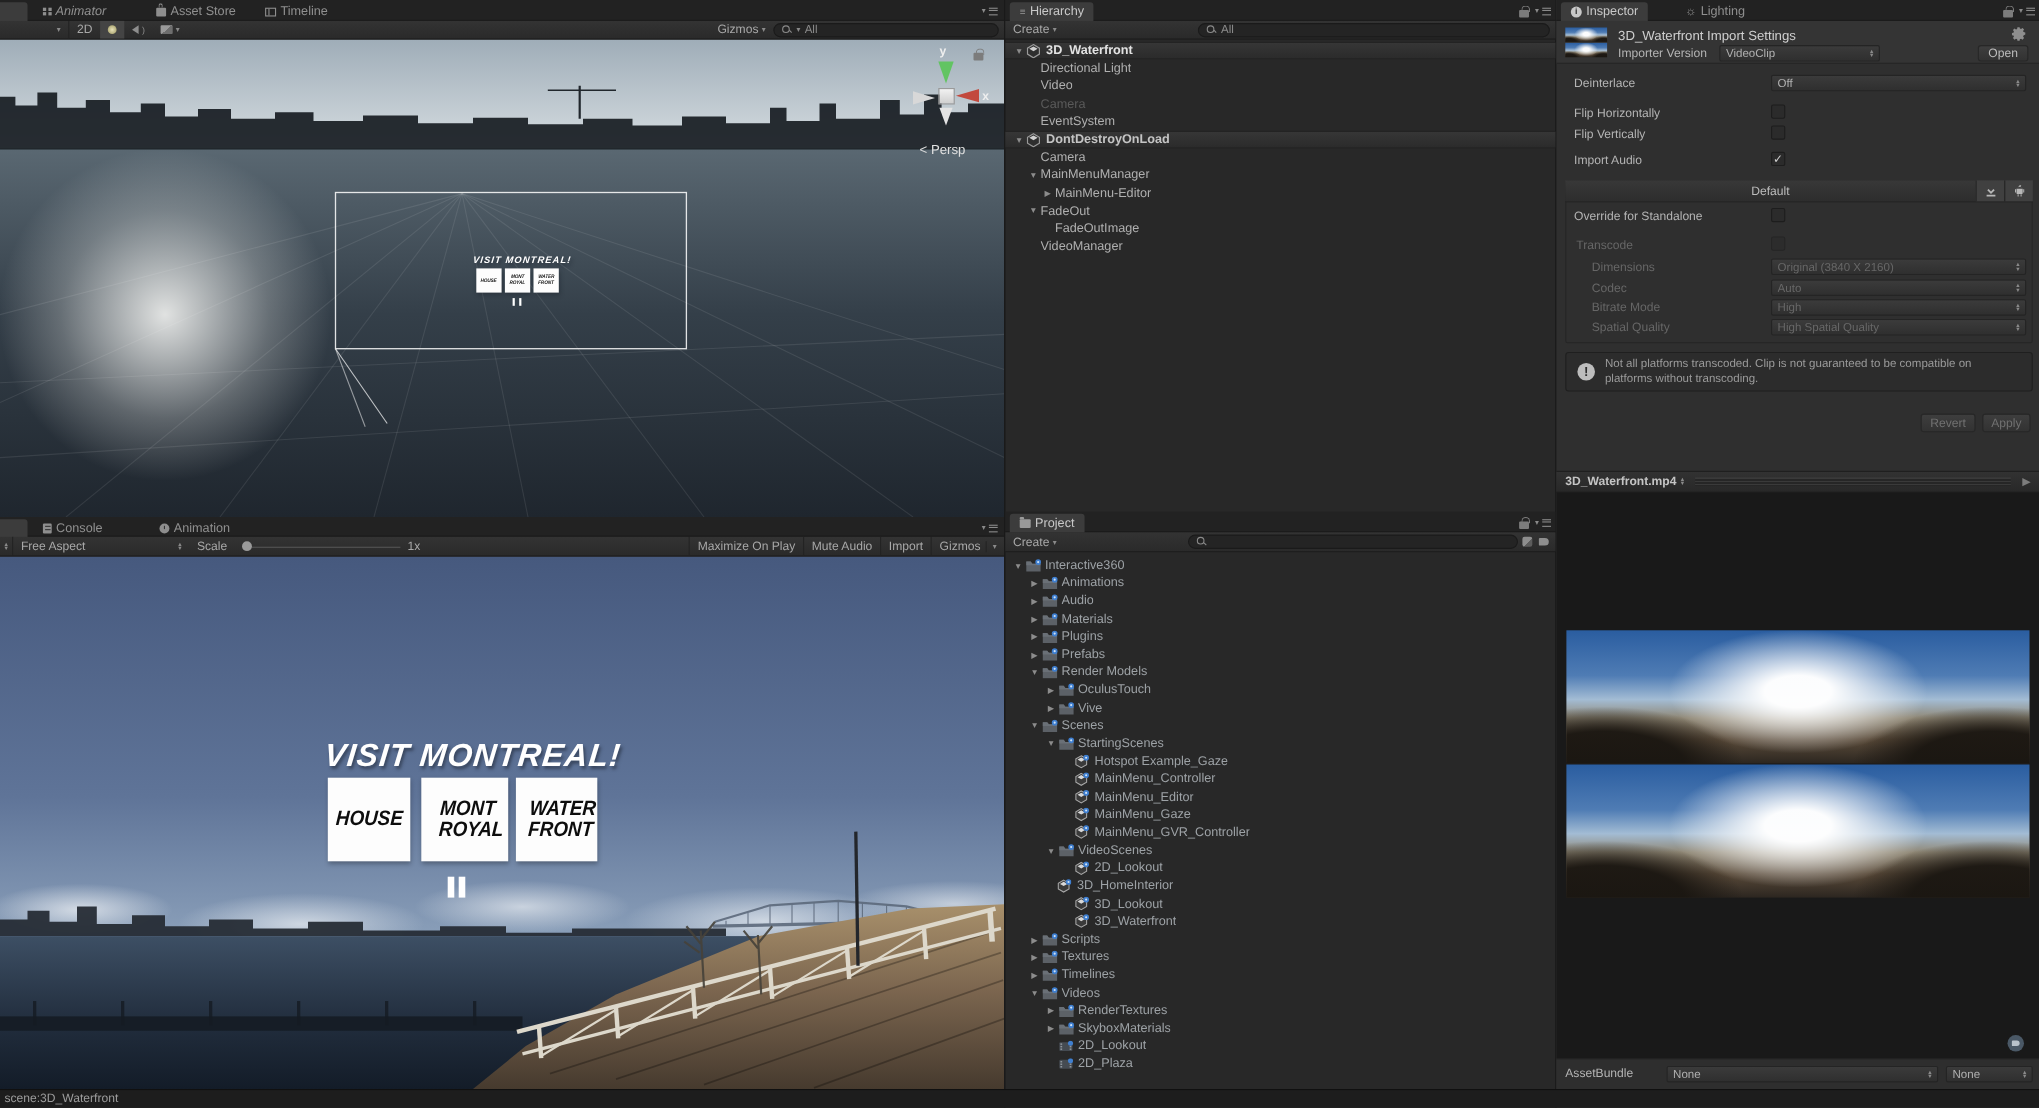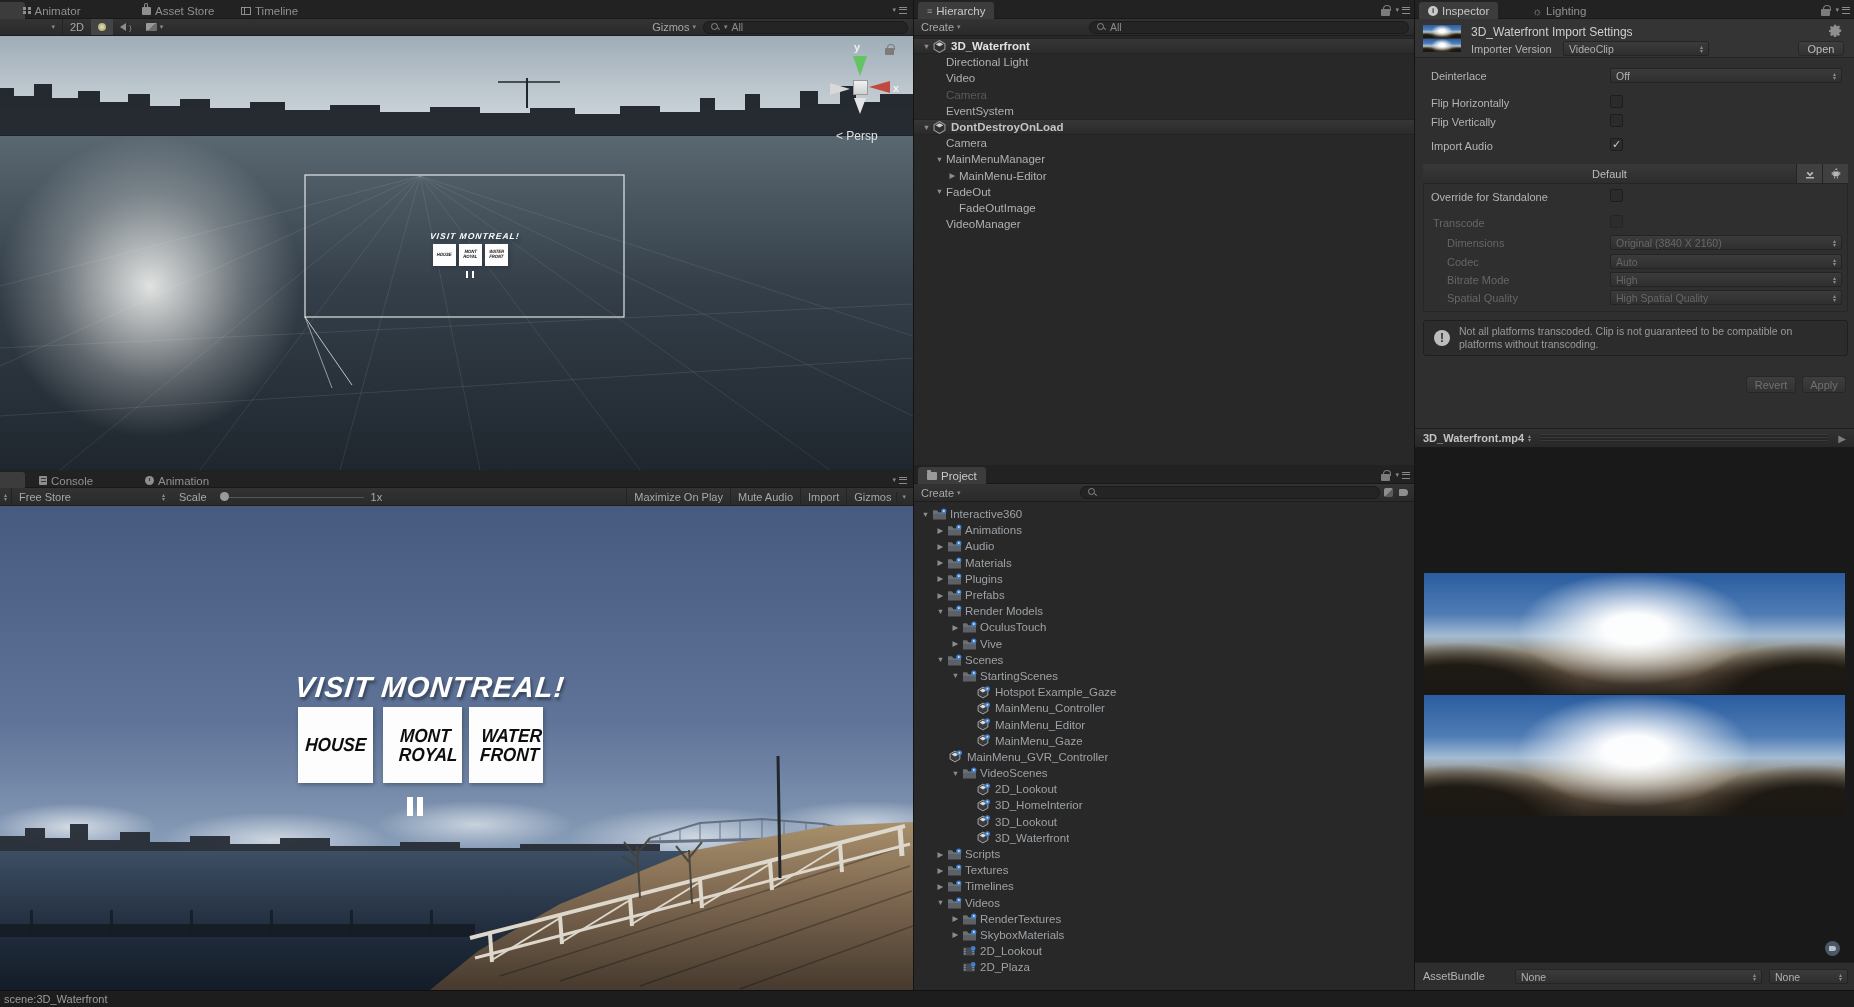--- a/index.html
+++ b/index.html
@@ -79,21 +79,21 @@
 
   .axis-label { position:absolute; font-size:11px; font-weight:bold; color:#efefef; }
 </style>
 </head>
 <body>
 
 <div id="stage">
 
   <div class="tabbar" style="left:0;top:0;width:913px;height:19px;">
     <div class="tabstub"></div>
-    <div class="tab" style="left:14px;">
+    <div class="tab" style="left:30px;font-style:italic;">
       <span style="display:inline-grid;grid-template-columns:3px 3px;gap:1.5px;">
           <i style="width:3px;height:3px;background:#8e8e8e;"></i>
           <i style="width:3px;height:3px;background:#8e8e8e;"></i>
           <i style="width:3px;height:3px;background:#8e8e8e;"></i>
           <i style="width:3px;height:3px;background:#8e8e8e;"></i>
         </span>
       <span>Animator</span>
     </div>
     <div class="tab" style="left:133px;">
       <span style="width:9px;height:8px;background:#8e8e8e;border-radius:1px;position:relative;">
@@ -226,21 +226,21 @@
 
   <div class="toolbar" style="left:0;top:488px;width:913px;height:18px;">
     <div class="tbtn" style="padding:0 4px;">
         <span class="updn">
           <span>▴</span>
           <span>▾</span>
         </span>
       </div>
     <div class="sep"></div>
     <div class="tbtn" style="width:160px;justify-content:space-between;">
-        <span>Free Store</span>
+        <span>Free Aspect</span>
         <span class="updn">
           <span>▴</span>
           <span>▾</span>
         </span>
       </div>
     <div class="tbtn">
         <span>Scale</span>
       </div>
     <div style="position:relative;width:150px;height:100%;">
       <i style="position:absolute;left:12px;right:0;top:8.5px;height:1px;background:#555;"></i>
@@ -667,21 +667,21 @@
           <span class="ticon">
             <svg width="13" height="13" viewBox="0 0 12 12">
               <polygon points="5.5,1 10,3.6 10,8.4 5.5,11 1,8.4 1,3.6" fill="#3a3a3a" stroke="#a8a8a8" stroke-width=".9"></polygon>
               <polygon points="5.5,2.4 8.6,4.2 5.5,6 2.4,4.2" fill="#d8d8d8"></polygon>
               <circle cx="9.6" cy="2.6" r="2.4" fill="#3f7fd0"></circle>
               <circle cx="9.6" cy="2.6" r=".9" fill="#cfe2f6"></circle>
             </svg>
           </span>
           <span class="tlabel">MainMenu_Gaze</span>
         </div>
-        <div class="trow" style="padding-left: 22px;">
+        <div class="trow" style="padding-left: 50px;">
           <span class="arrow"></span>
           <span class="ticon">
             <svg width="13" height="13" viewBox="0 0 12 12">
               <polygon points="5.5,1 10,3.6 10,8.4 5.5,11 1,8.4 1,3.6" fill="#3a3a3a" stroke="#a8a8a8" stroke-width=".9"></polygon>
               <polygon points="5.5,2.4 8.6,4.2 5.5,6 2.4,4.2" fill="#d8d8d8"></polygon>
               <circle cx="9.6" cy="2.6" r="2.4" fill="#3f7fd0"></circle>
               <circle cx="9.6" cy="2.6" r=".9" fill="#cfe2f6"></circle>
             </svg>
           </span>
           <span class="tlabel">MainMenu_GVR_Controller</span>
@@ -703,21 +703,21 @@
           <span class="ticon">
             <svg width="13" height="13" viewBox="0 0 12 12">
               <polygon points="5.5,1 10,3.6 10,8.4 5.5,11 1,8.4 1,3.6" fill="#3a3a3a" stroke="#a8a8a8" stroke-width=".9"></polygon>
               <polygon points="5.5,2.4 8.6,4.2 5.5,6 2.4,4.2" fill="#d8d8d8"></polygon>
               <circle cx="9.6" cy="2.6" r="2.4" fill="#3f7fd0"></circle>
               <circle cx="9.6" cy="2.6" r=".9" fill="#cfe2f6"></circle>
             </svg>
           </span>
           <span class="tlabel">2D_Lookout</span>
         </div>
-        <div class="trow" style="padding-left: 50px;">
+        <div class="trow" style="padding-left: 34px;">
           <span class="arrow"></span>
           <span class="ticon">
             <svg width="13" height="13" viewBox="0 0 12 12">
               <polygon points="5.5,1 10,3.6 10,8.4 5.5,11 1,8.4 1,3.6" fill="#3a3a3a" stroke="#a8a8a8" stroke-width=".9"></polygon>
               <polygon points="5.5,2.4 8.6,4.2 5.5,6 2.4,4.2" fill="#d8d8d8"></polygon>
               <circle cx="9.6" cy="2.6" r="2.4" fill="#3f7fd0"></circle>
               <circle cx="9.6" cy="2.6" r=".9" fill="#cfe2f6"></circle>
             </svg>
           </span>
           <span class="tlabel">3D_HomeInterior</span>

